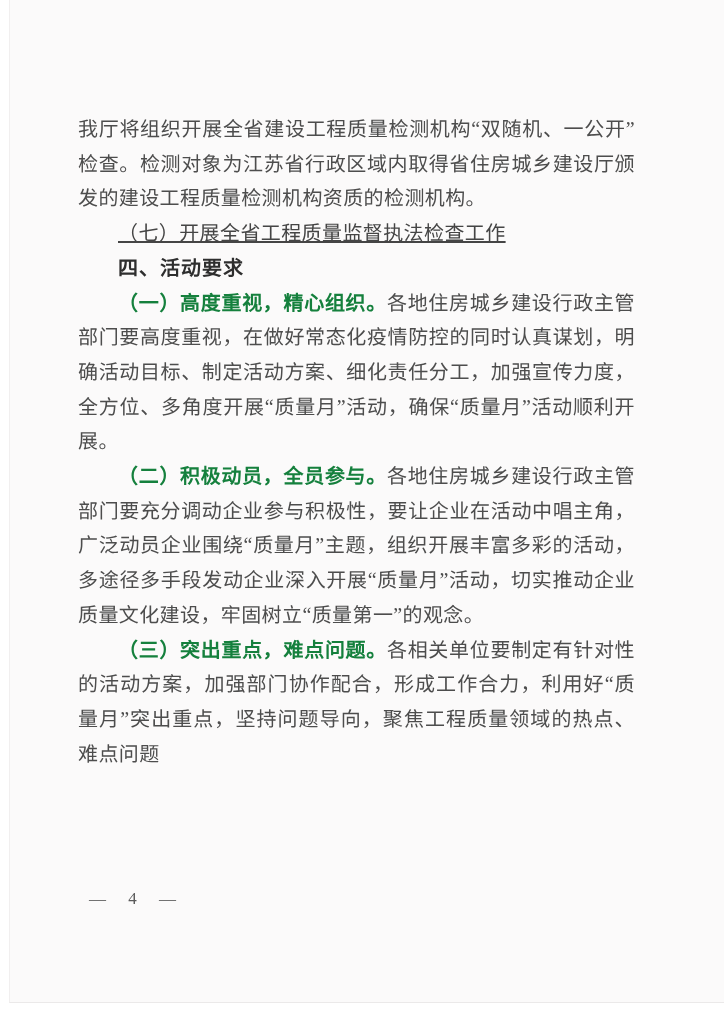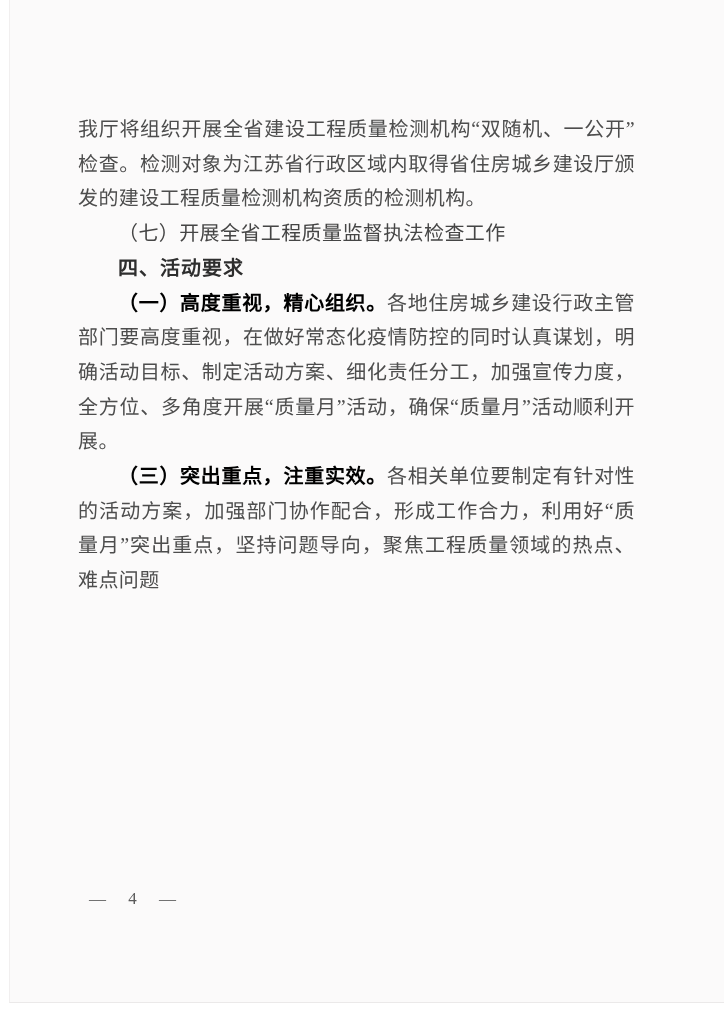--- a/index.html
+++ b/index.html
@@ -40,30 +40,31 @@
     text-align: justify;
     text-justify: inter-character;
     text-indent: 2em;
     letter-spacing: 0.4px;
   }
   .para.continuation {
     text-indent: 0;
   }
   .para.sub-heading {
     color: #454545;
+    text-decoration: underline;
   }
   .para.section-heading {
     font-family: Liberation Serif, serif;
     font-weight: bold;
     color: #2e2e2e;
     letter-spacing: 1px;
   }
   .lead {
     font-weight: bold;
-    color: #000000;
+    color: #15803d;
   }
   .page-number {
     position: absolute;
     left: 79px;  
     top: 889px;
     font-size: 17px;
     color: #5a5a5a;
     letter-spacing: 9px;
     white-space: pre;
   }
@@ -79,21 +80,22 @@
       <p class="para continuation"><span>我厅将组织开展全省建设工程质量检测机构“双随机、一公开”检查。检测对象为江苏省行政区域内取得省住房城乡建设厅颁发的建设工程质量检测机构资质的检测机构。</span></p>
 
       <p class="para sub-heading"><span>（七）开展全省工程质量监督执法检查工作</span></p>
 
 
 
       <p class="para section-heading"><span>四、活动要求</span></p>
 
       <p class="para"><span class="lead">（一）高度重视，精心组织。</span><span>各地住房城乡建设行政主管部门要高度重视，在做好常态化疫情防控的同时认真谋划，明确活动目标、制定活动方案、细化责任分工，加强宣传力度，全方位、多角度开展“质量月”活动，确保“质量月”活动顺利开展。</span></p>
 
+      <p class="para"><span class="lead">（二）积极动员，全员参与。</span><span>各地住房城乡建设行政主管部门要充分调动企业参与积极性，要让企业在活动中唱主角，广泛动员企业围绕“质量月”主题，组织开展丰富多彩的活动，多途径多手段发动企业深入开展“质量月”活动，切实推动企业质量文化建设，牢固树立“质量第一”的观念。</span></p>
 
-      <p class="para"><span class="lead">（三）突出重点，注重实效。</span><span>各相关单位要制定有针对性的活动方案，加强部门协作配合，形成工作合力，利用好“质量月”突出重点，坚持问题导向，聚焦工程质量领域的热点、难点问题</span></p>
+      <p class="para"><span class="lead">（三）突出重点，难点问题。</span><span>各相关单位要制定有针对性的活动方案，加强部门协作配合，形成工作合力，利用好“质量月”突出重点，坚持问题导向，聚焦工程质量领域的热点、难点问题</span></p>
 
     </div>
 
     <div class="page-number">— 4 —</div>
 
   </div>
 </div>
 
 </body></html>

